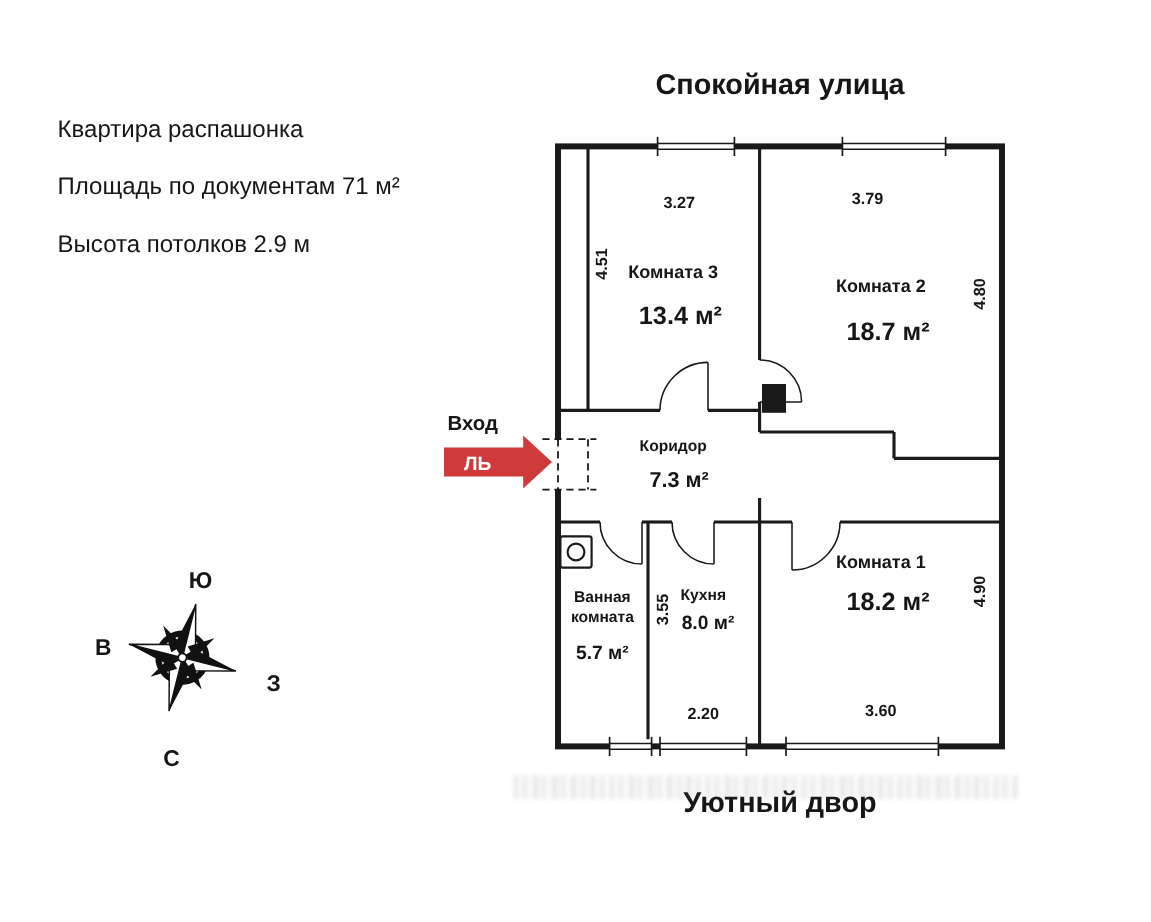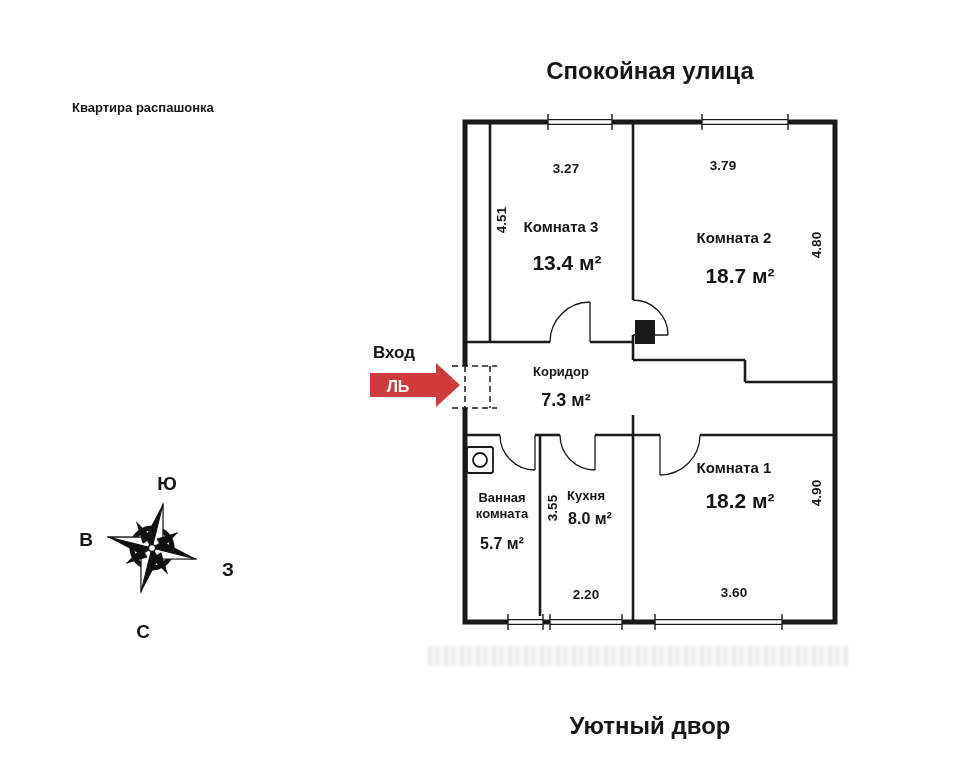--- a/index.html
+++ b/index.html
@@ -1,27 +1,27 @@
 <!DOCTYPE html>
 <html><head>
 <meta charset="utf-8">
 <style>
   html,body{margin:0;padding:0;background:#f6f6f6;}
   .canvas{
     position:relative;width:959px;height:768px;background:#ffffff;
     font-family:"Liberation Sans", sans-serif;color:#161616;overflow:hidden;
   }
   .info{position:absolute;left:48px;top:84px;}
-  .info .line{height:48px;line-height:48px;font-size:13px;font-weight:700;white-space:nowrap;margin-left:24px;}
+  .info .line{height:48px;line-height:48px;font-size:20px;font-weight:400;white-space:nowrap;}
   .street-label,.yard-label{
     position:absolute;left:462px;width:376px;text-align:center;
     font-size:24px;font-weight:600;
   }
   .street-label{top:57px;}
-  .yard-label{top:712px;}
+  .yard-label{top:656px;}
   .watermark-strip{
     position:absolute;left:428px;top:646px;width:420px;height:20px;
     background:repeating-linear-gradient(90deg,
       rgba(110,110,110,0.30) 0 4px, rgba(110,110,110,0.05) 4px 7px,
       rgba(110,110,110,0.22) 7px 12px, rgba(110,110,110,0.03) 12px 16px);
     filter:blur(1.6px);opacity:.55;border-radius:2px;
   }
   svg{position:absolute;left:0;top:0;}
   .wall-ext{stroke:#1a1a1a;stroke-width:5;fill:none;}
   .wall-int{stroke:#1a1a1a;stroke-width:2.6;fill:none;}
@@ -39,20 +39,22 @@
   .t-compass{font-size:19px;font-weight:700;text-anchor:middle;}
   .t-wm{font-size:16px;font-weight:700;text-anchor:middle;fill:#ffffff;}
 </style>
 </head>
 <body>
 
 <div class="canvas">
 
   <div class="info">
     <div class="line">Квартира распашонка</div>
+    <div class="line">Площадь по документам 71 м²</div>
+    <div class="line">Высота потолков 2.9 м</div>
   </div>
 
   <div class="street-label">Спокойная улица</div>
   <div class="yard-label">Уютный двор</div>
 
   <div class="watermark-strip"></div>
 
   <svg width="959" height="768" viewBox="0 0 959 768">
 
     <g>

